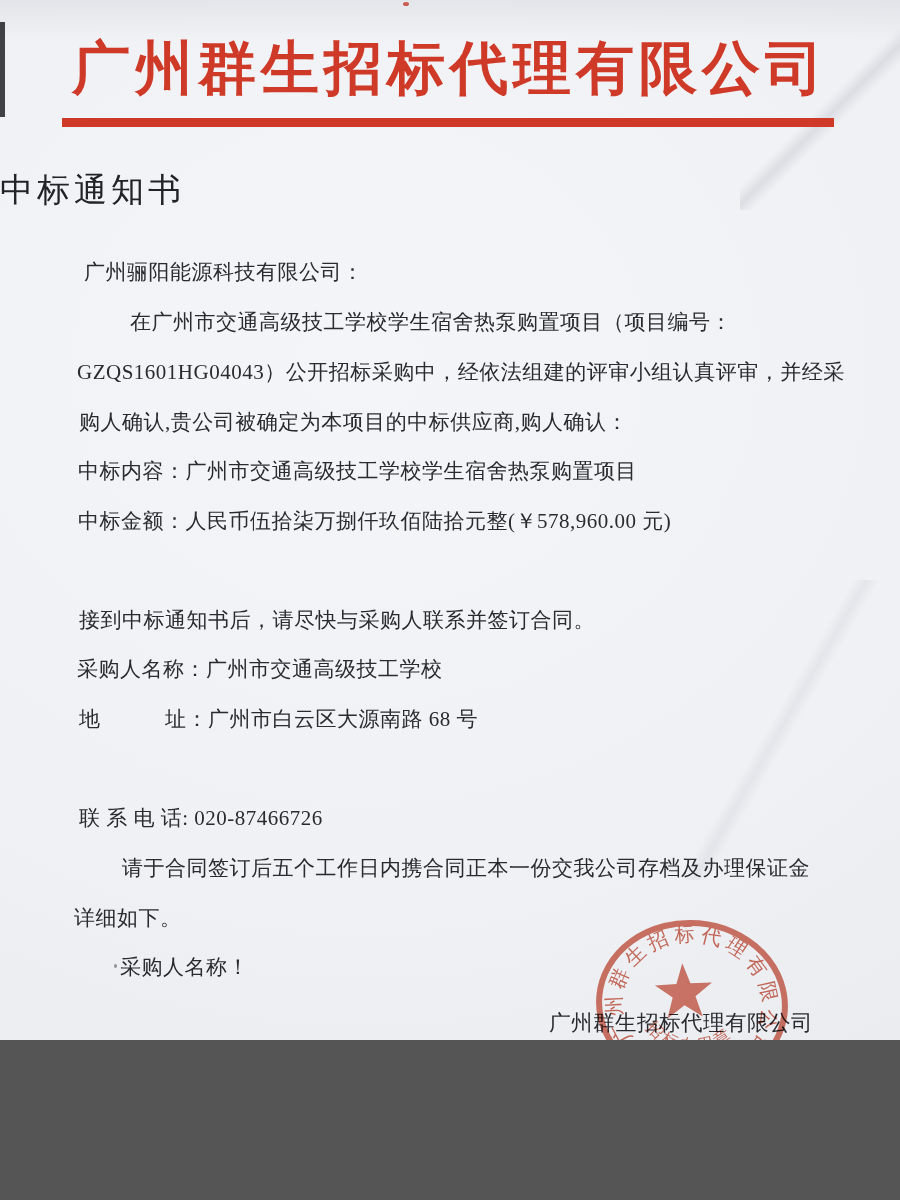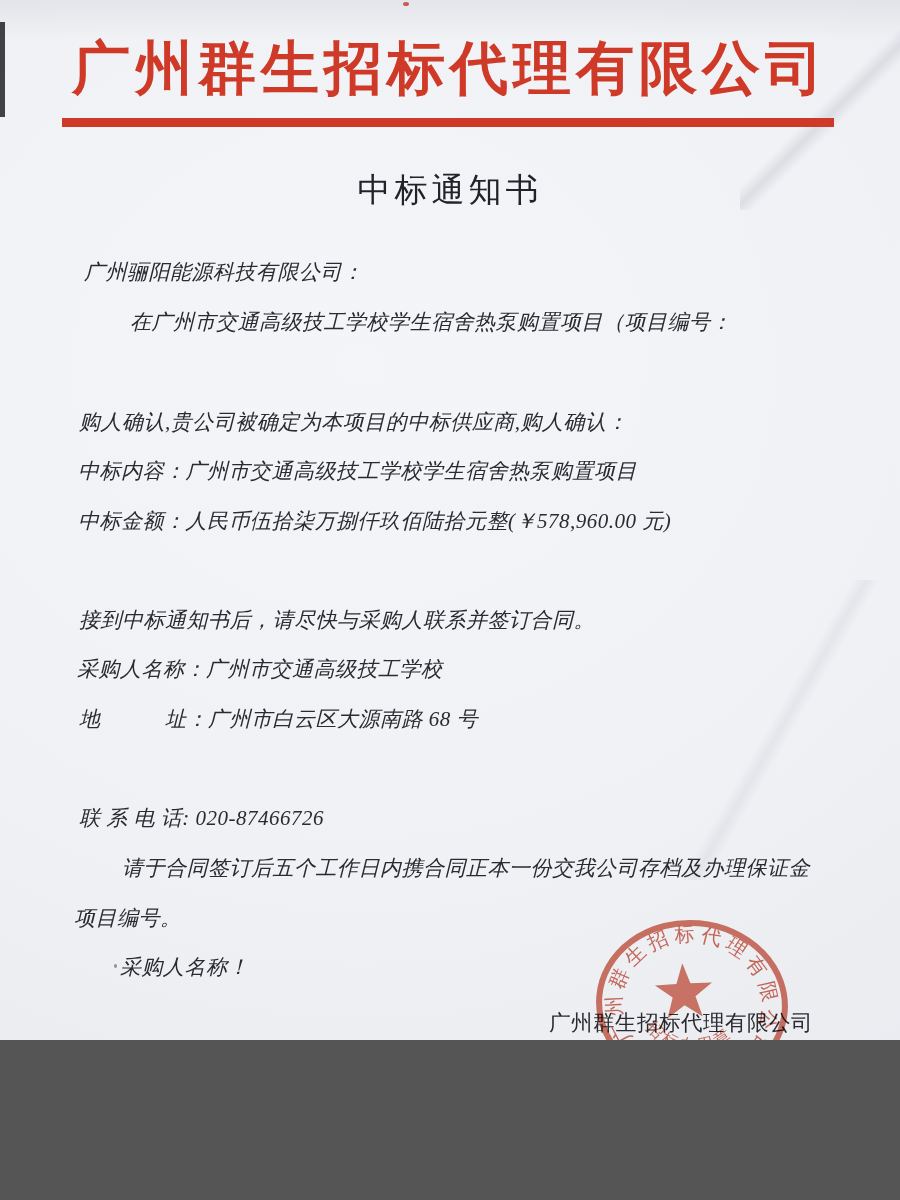--- a/index.html
+++ b/index.html
@@ -31,25 +31,25 @@
     text-align:center;font-size:58px;font-weight:bold;
     letter-spacing:5px;line-height:1.15;margin:0;
     font-family:"Liberation Serif","DejaVu Serif",serif;
   }
   .rule{position:absolute;height:9px;}
   .rule-top{left:62px;top:118px;width:772px;}
   .rule-bottom{left:67px;top:1113px;width:767px;}
   
   .doc-title{
     position:absolute;left:0;top:168px;width:900px;
-    text-align:center;font-size:33px;letter-spacing:4px;
+    text-align:left;font-size:33px;letter-spacing:4px;
     color:#222228;
   }
   
-  .bl{position:absolute;font-size:21px;line-height:1.2;letter-spacing:.5px;white-space:pre;color:#2a2a30;font-style:italic;}
+  .bl{position:absolute;font-size:21px;line-height:1.2;letter-spacing:.5px;white-space:pre;color:#2a2a30;}
   
   .sig-company{position:absolute;left:549px;top:1008px;font-size:21.5px;letter-spacing:.5px;white-space:pre;}
   .sig-date{position:absolute;left:584px;top:1059px;font-size:21px;letter-spacing:0.5px;white-space:pre;text-decoration:underline;}
   
   .seal{position:absolute;left:585px;top:912px;mix-blend-mode:multiply;opacity:.92;}
 </style>
 </head>
 <body>
 
 <div class="page">
@@ -62,29 +62,30 @@
   <div class="artifact speck-red"></div>
   <div class="artifact speck-gray"></div>
 
   <h1 class="letterhead" style="color:#cf3a28">广州群生招标代理有限公司</h1>
   <div class="rule rule-top" style="background:#cf3a28"></div>
 
   <div class="doc-title">中标通知书</div>
 
   <div class="bl" style="left:84px;top:260px">广州骊阳能源科技有限公司：</div>
   <div class="bl" style="left:130px;top:310px">在广州市交通高级技工学校学生宿舍热泵购置项目（项目编号：</div>
+  <div class="bl" style="left:77px;top:360px">GZQS1601HG04043）公开招标采购中，经依法组建的评审小组认真评审，并经采</div>
   <div class="bl" style="left:79px;top:410px">购人确认,贵公司被确定为本项目的中标供应商,购人确认：</div>
   <div class="bl" style="left:78px;top:459px">中标内容：广州市交通高级技工学校学生宿舍热泵购置项目</div>
   <div class="bl" style="left:78px;top:509px">中标金额：人民币伍拾柒万捌仟玖佰陆拾元整(￥578,960.00 元)</div>
   <div class="bl" style="left:79px;top:608px">接到中标通知书后，请尽快与采购人联系并签订合同。</div>
   <div class="bl" style="left:77px;top:657px">采购人名称：广州市交通高级技工学校</div>
   <div class="bl" style="left:79px;top:707px">地　　　址：广州市白云区大源南路 68 号</div>
   <div class="bl" style="left:79px;top:806px">联 系 电 话: 020-87466726</div>
   <div class="bl" style="left:122px;top:856px">请于合同签订后五个工作日内携合同正本一份交我公司存档及办理保证金</div>
-  <div class="bl" style="left:74px;top:906px">项目编号。</div>
+  <div class="bl" style="left:74px;top:906px">详细如下。</div>
   <div class="bl" style="left:120px;top:955px">采购人名称！</div>
 
   <div class="sig-company">广州群生招标代理有限公司</div>
   <div class="sig-date">二〇一六年五月十八日</div>
 
   <svg class="seal" width="220" height="190" viewBox="0 0 220 190">
     <g transform="rotate(5 107 92)" fill="#c6452f" stroke="none">
       <ellipse cx="107" cy="92" rx="93" ry="81" fill="none" stroke="#c6452f" stroke-width="6" stroke-opacity="0.8"></ellipse>
       <path id="sealTopArc" d="M 52.6 132.5 A 71 63 0 1 1 161.4 132.5" fill="none" stroke="none"></path>
       <path id="sealBottomArc" d="M 60.2 115.5 A 54 47 0 0 0 153.8 115.5" fill="none" stroke="none"></path>

